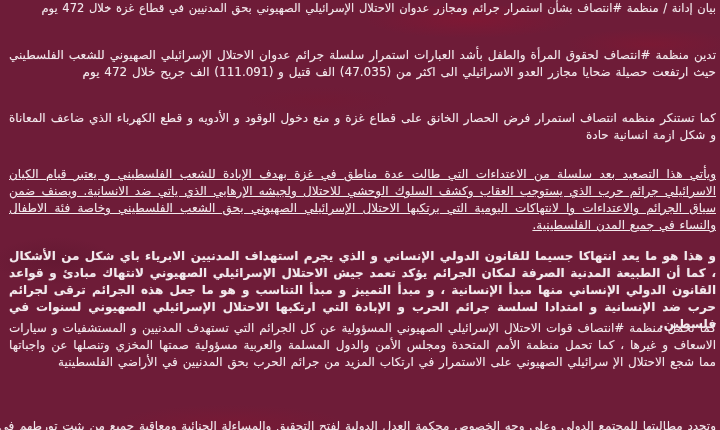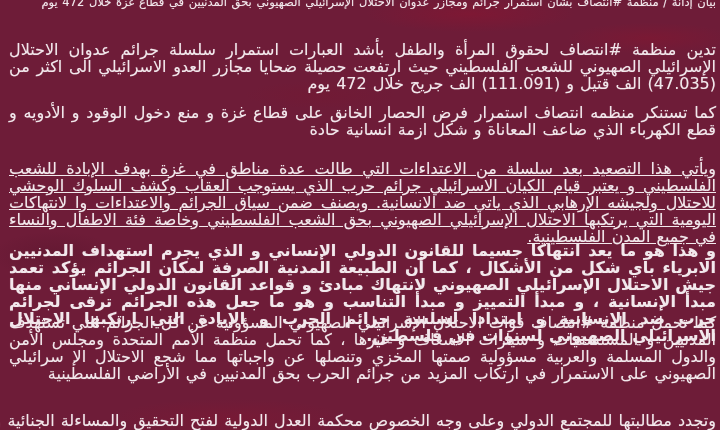--- a/index.html
+++ b/index.html
@@ -19,26 +19,27 @@
     position: absolute;
     inset: 0;
     direction: rtl;
     
     background:
       radial-gradient(ellipse 150px 26px at 470px 14px, rgba(155,16,44,0.35), transparent 70%),
       radial-gradient(ellipse 120px 22px at 650px 38px, rgba(150,18,42,0.30), transparent 70%),
       radial-gradient(ellipse 90px 34px at 55px 255px, rgba(80,18,40,0.35), transparent 70%),
       radial-gradient(ellipse 170px 28px at 230px 418px, rgba(150,18,42,0.22), transparent 70%),
       radial-gradient(ellipse 110px 20px at 320px 95px, rgba(120,22,46,0.30), transparent 70%);
+    margin-top: 6px;
   }
   .txt {
     position: absolute;
     right: 4px;
     left: 9px;
-    font-size: 16px;
+    font-size: 12px;
     line-height: 17px;
     text-align: justify;
     text-justify: inter-word;
     letter-spacing: 0;
     word-spacing: 1px;
     text-shadow: 0 0 1px rgba(255, 240, 246, 0.35);
   }
   .title-line {
     top: -6px;
     white-space: nowrap;

